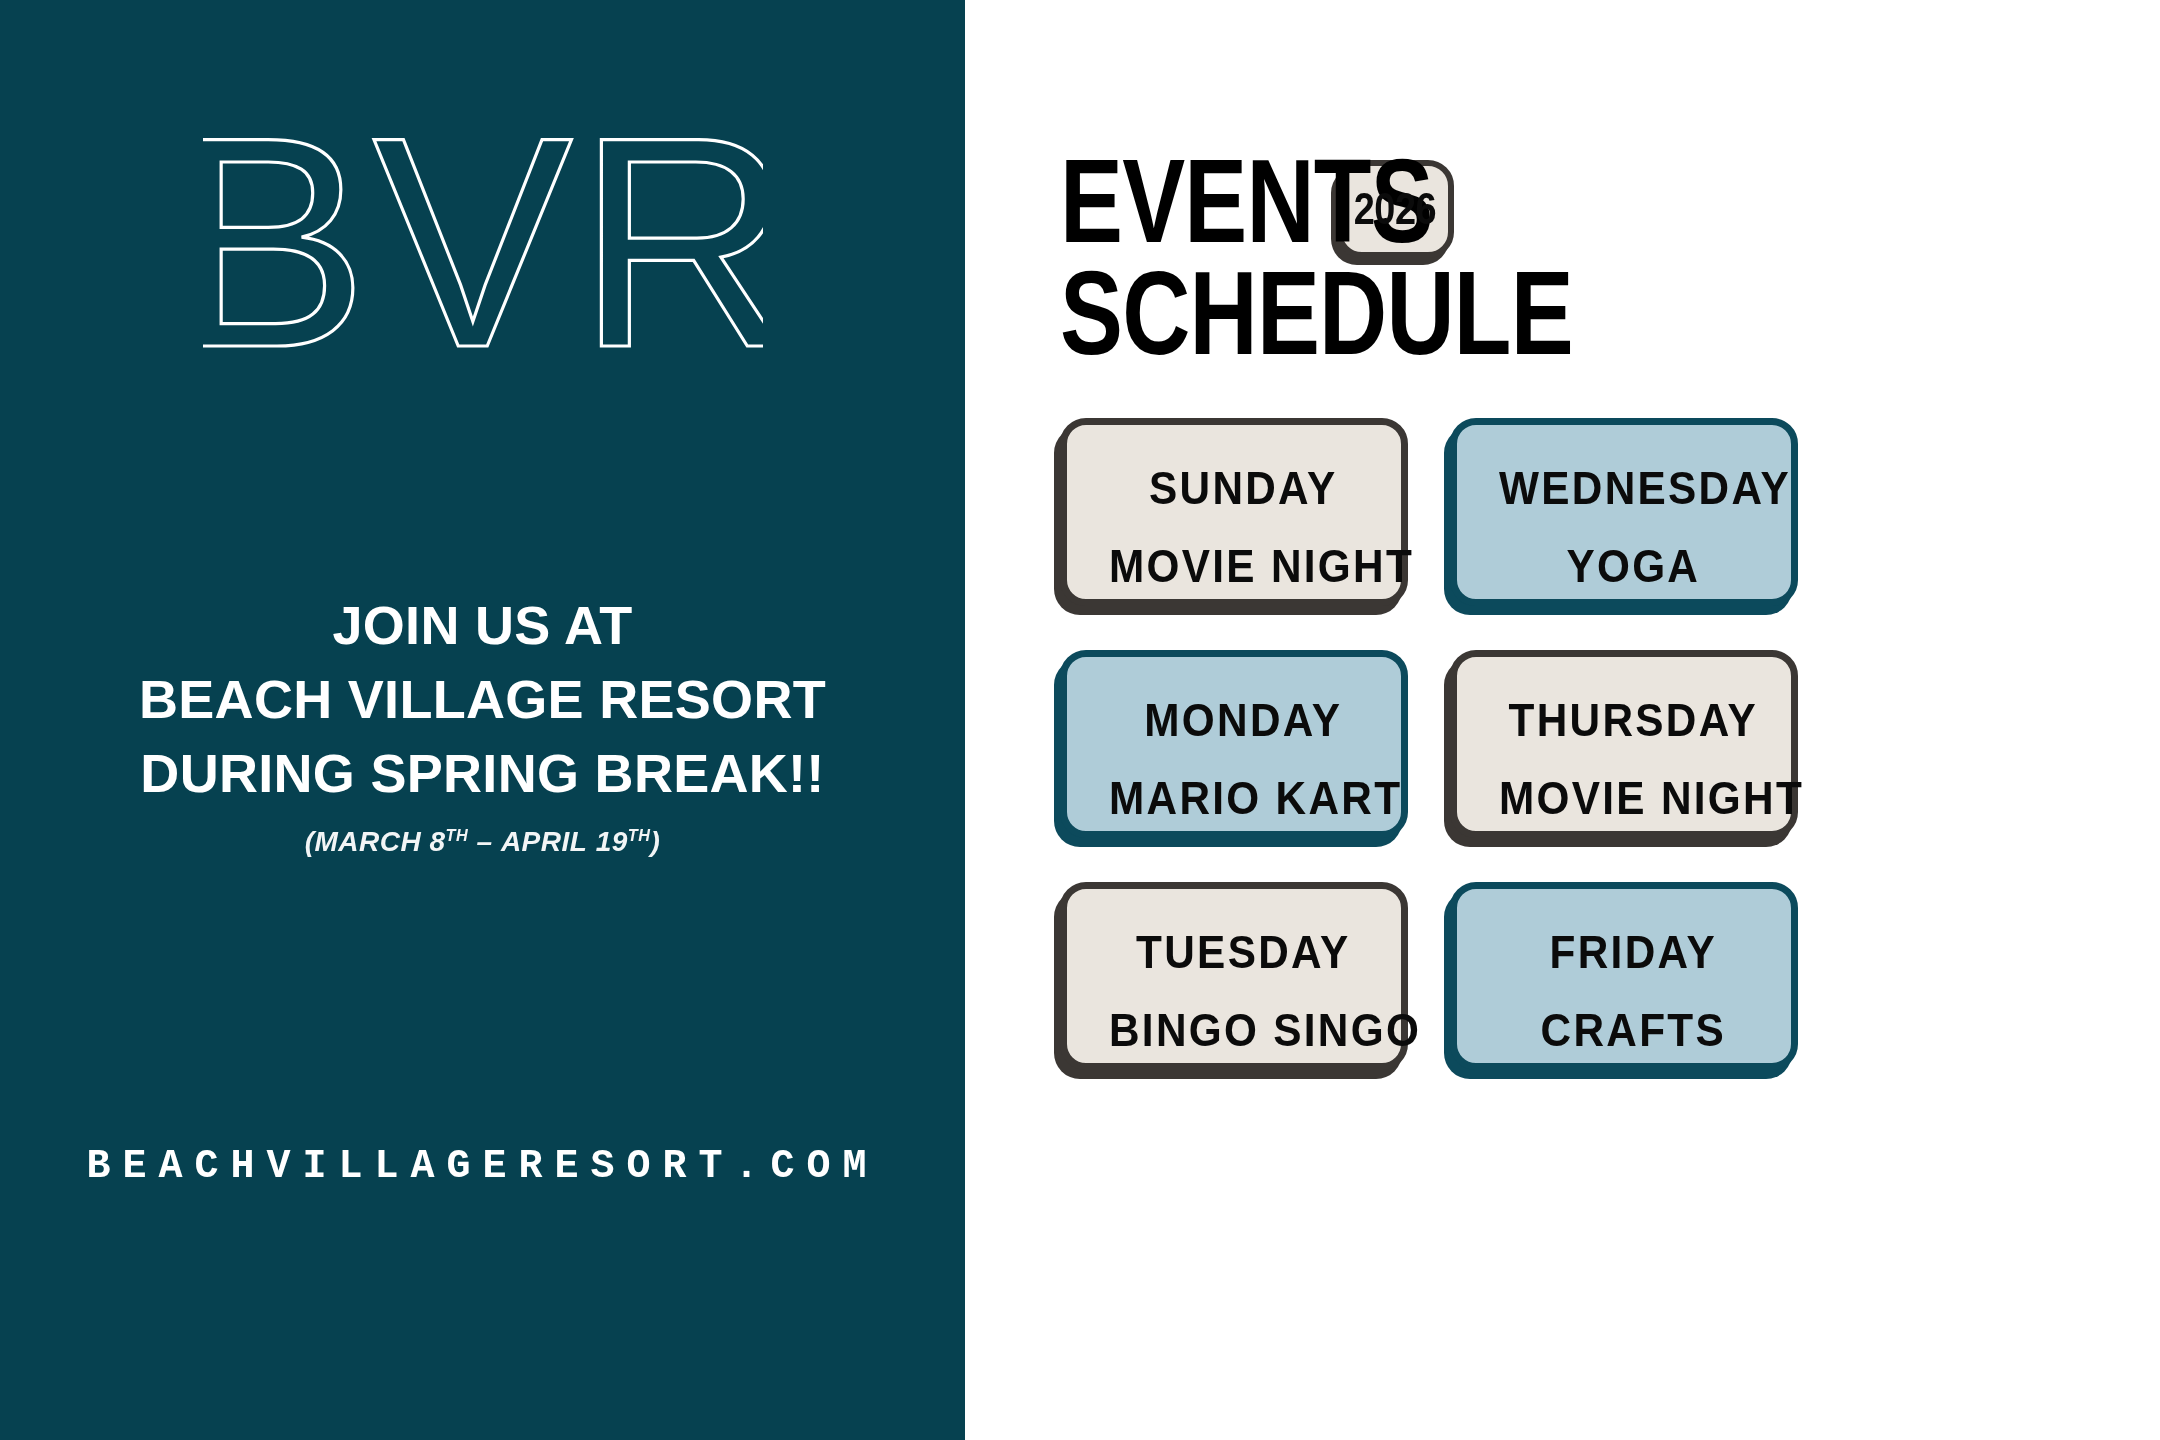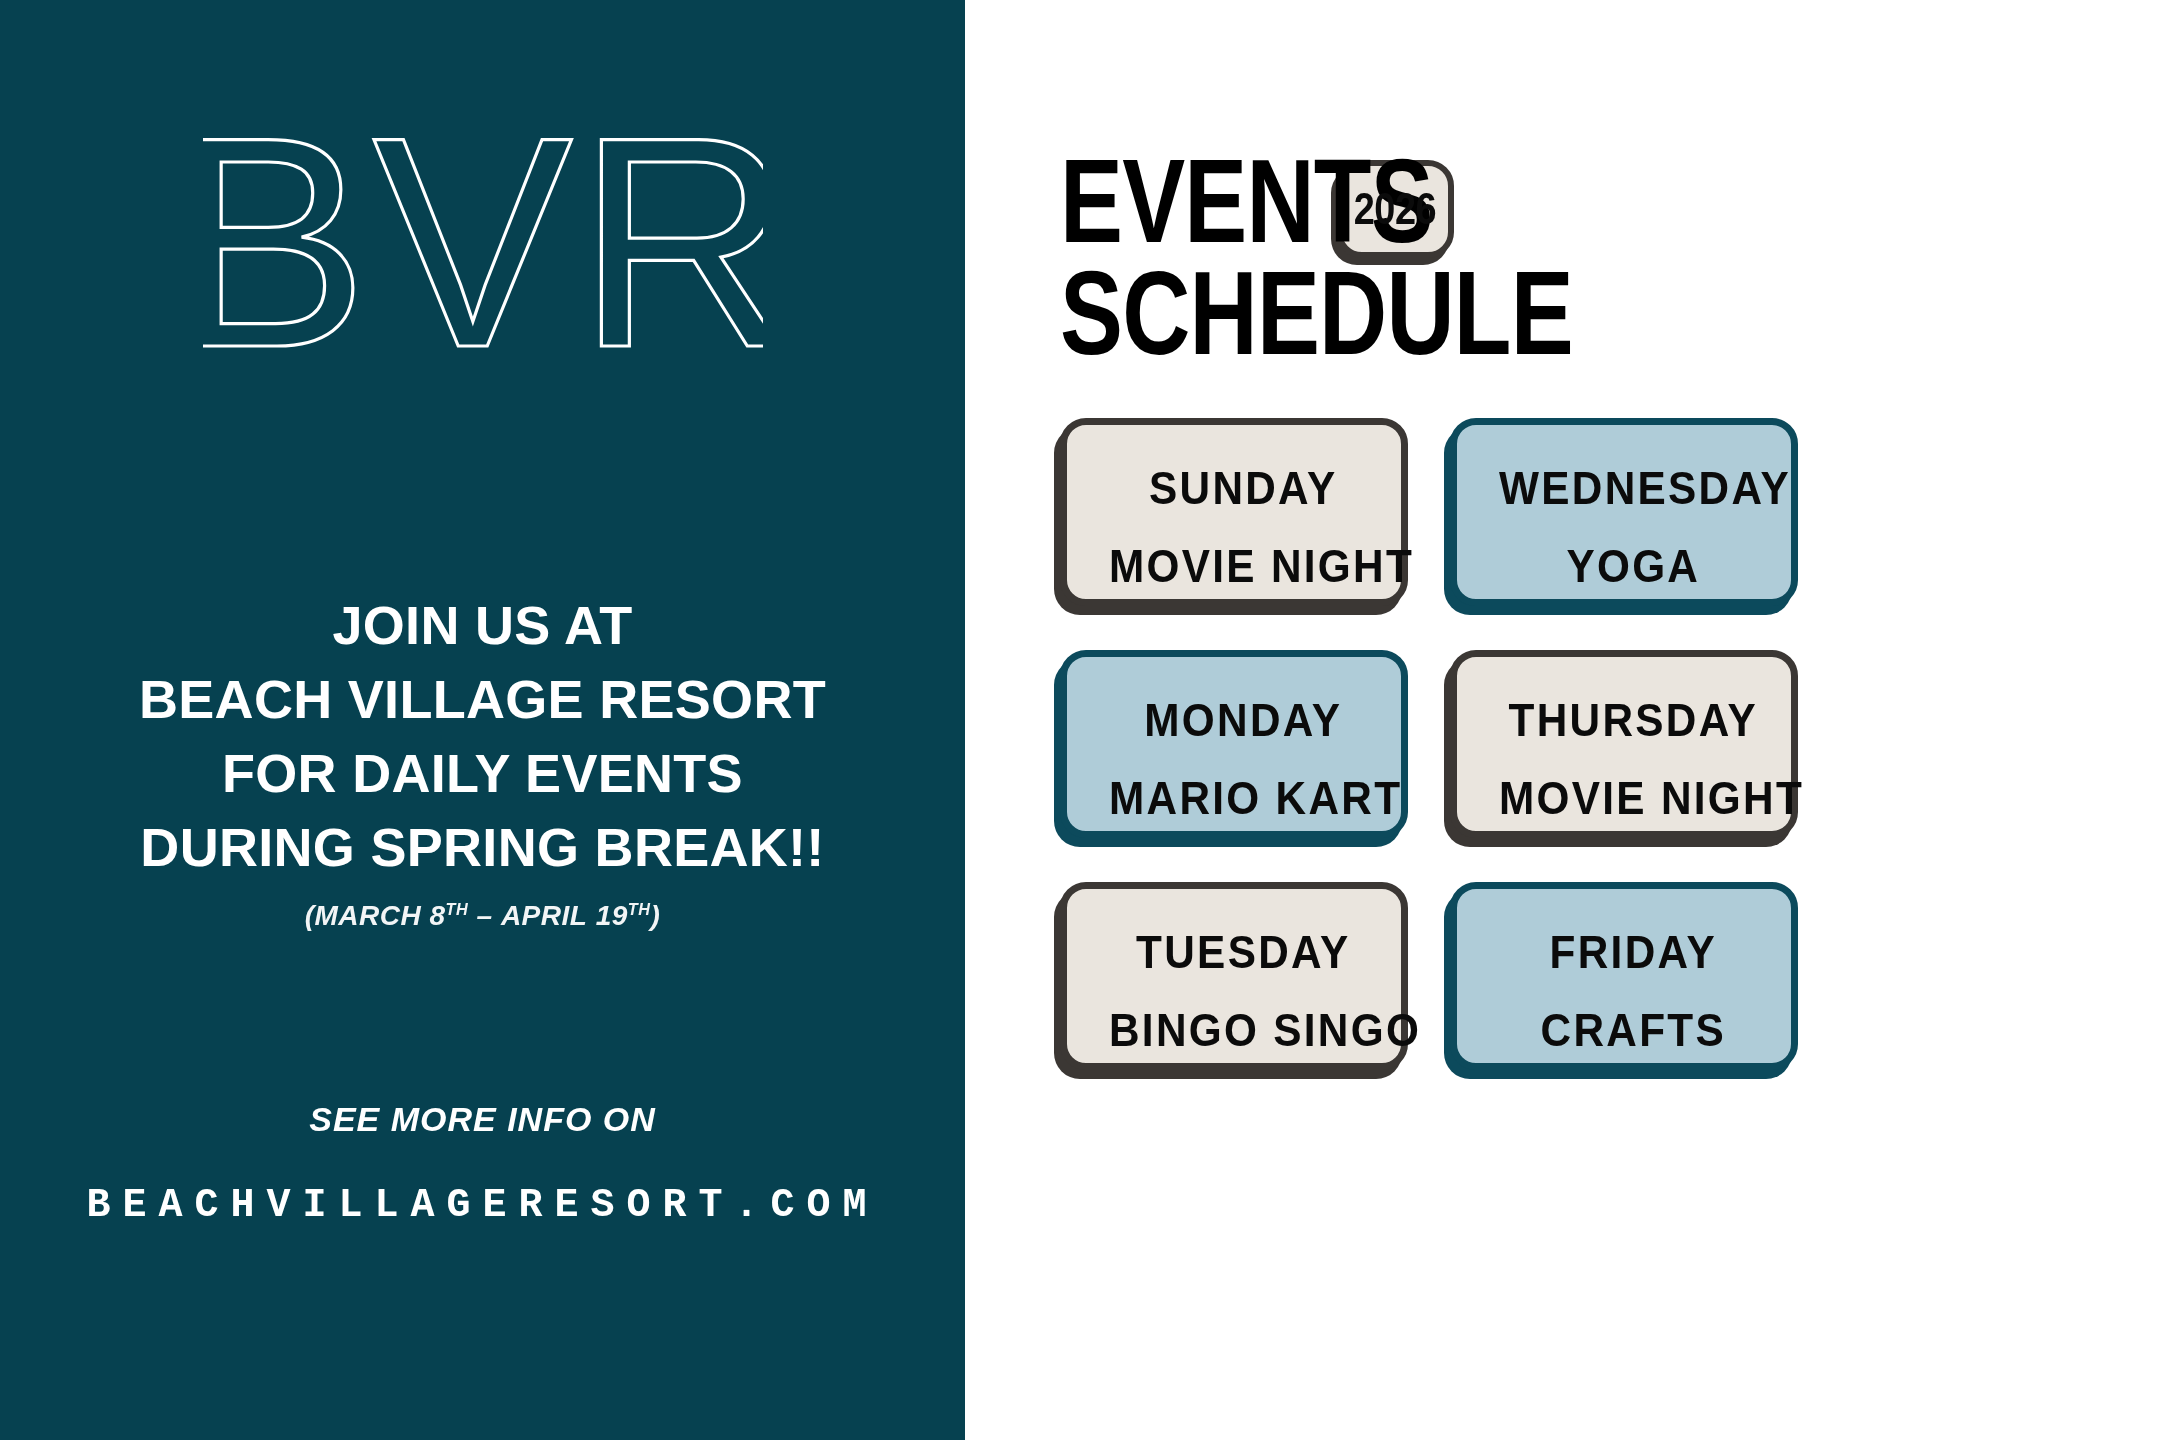--- a/index.html
+++ b/index.html
@@ -213,30 +213,28 @@
 
     <div class="brand-logo">
       <svg viewBox="0 0 560 270" xmlns="http://www.w3.org/2000/svg" aria-hidden="true">
         <text x="280" y="218" text-anchor="middle">BVR</text>
       </svg>
     </div>
 
     <div class="invite-block">
       <div class="invite-line">JOIN US AT</div>
       <div class="invite-line">BEACH VILLAGE RESORT</div>
-      <div class="invite-line">FOR DAILY EVENTS</div>
       <div class="invite-line">DURING SPRING BREAK!!</div>
 
       <div class="invite-dates">
         <span>(</span><span>MARCH</span>&nbsp;<span>8</span><sup>TH</sup>&nbsp;<span>–</span>&nbsp;<span>APRIL</span>&nbsp;<span>19</span><sup>TH</sup><span>)</span>
       </div>
     </div>
 
     <div class="info-block">
-      <div class="info-lead">SEE MORE INFO ON</div>
       <div class="info-site">BEACHVILLAGERESORT.COM</div>
     </div>
 
   </div>
 
   <div class="right-panel">
 
     <div class="schedule-head">
       <div class="head-row">
         <div class="head-word">EVENTS</div>

